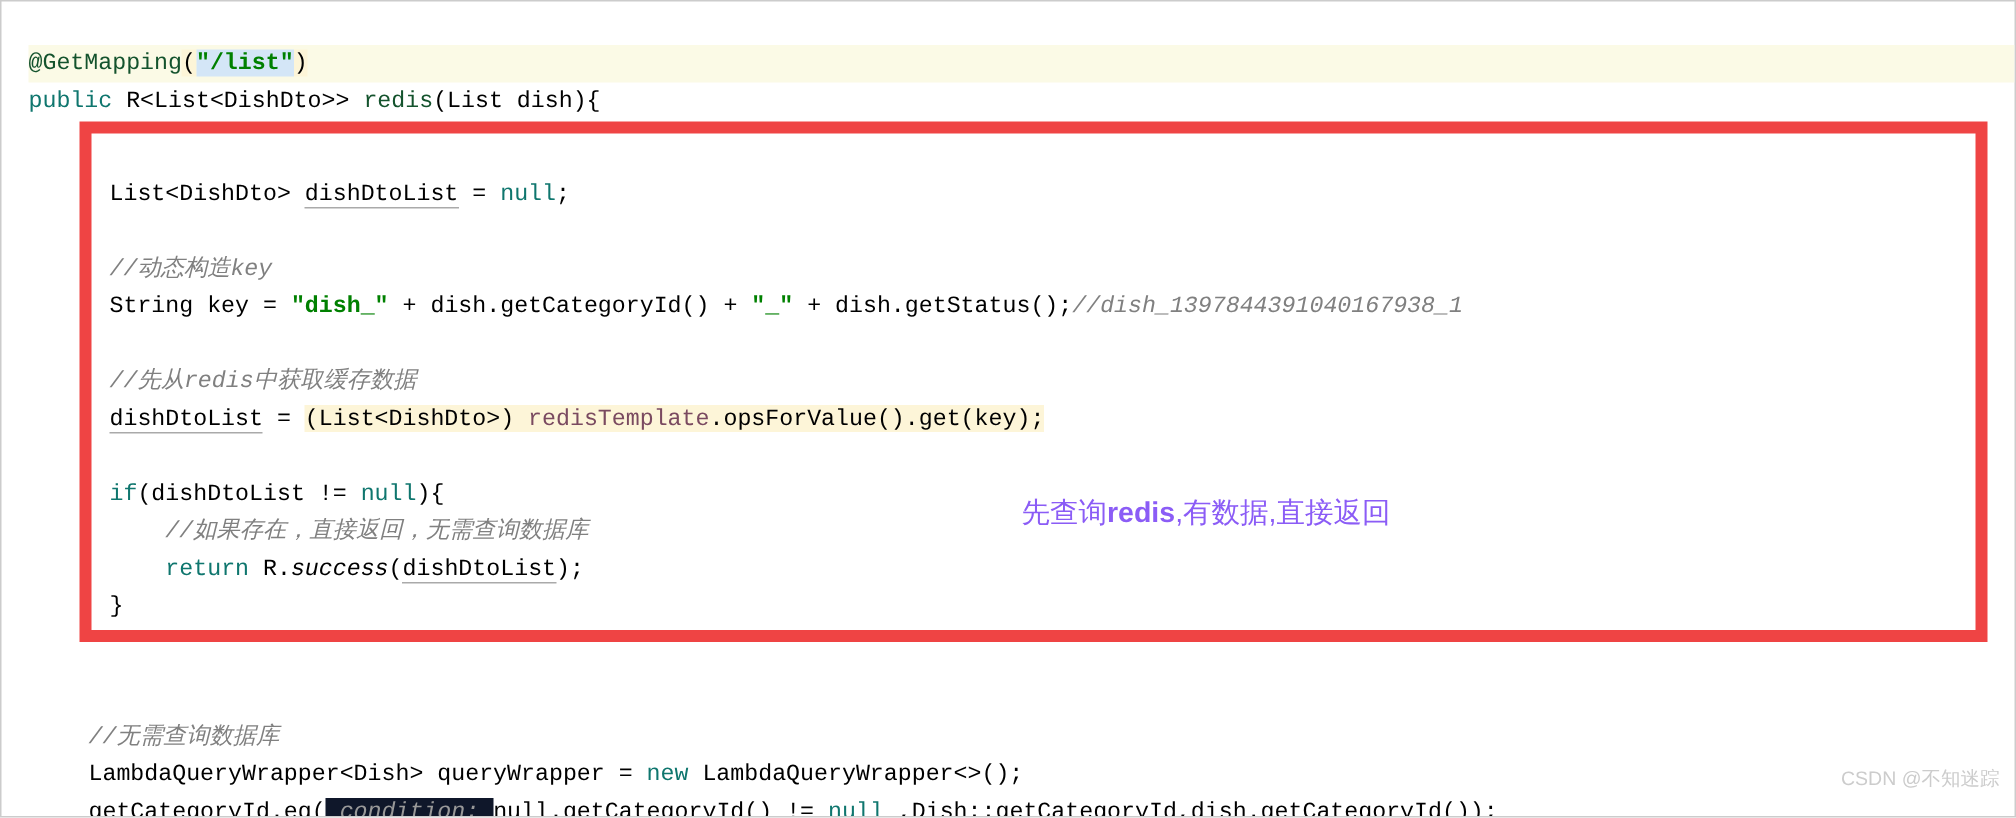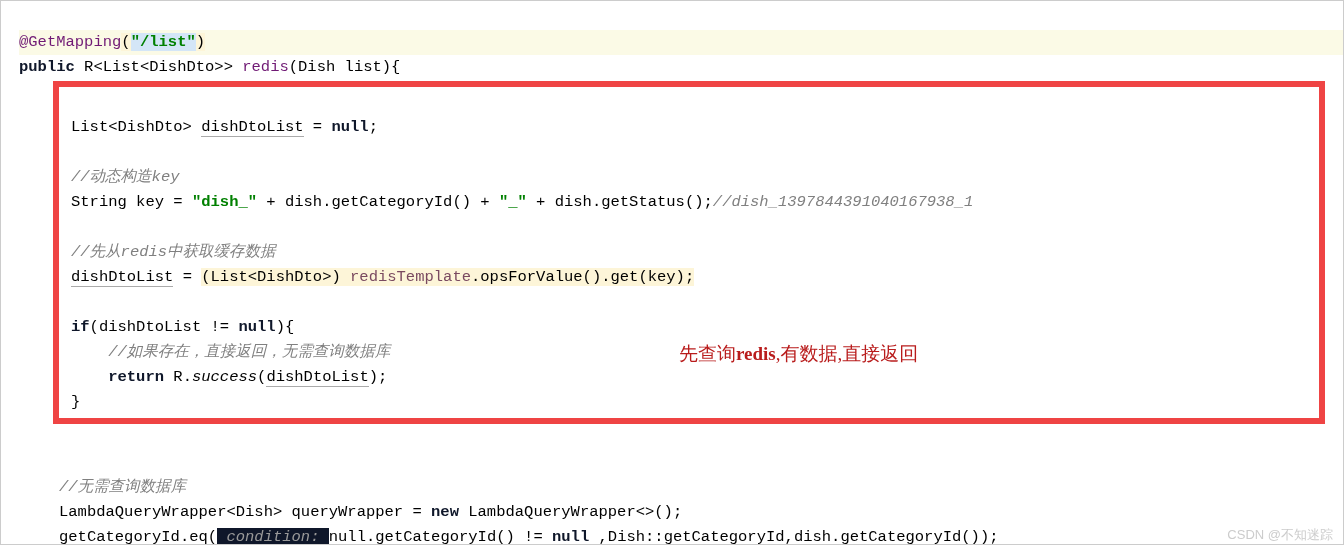--- a/index.html
+++ b/index.html
@@ -17,58 +17,58 @@
     position: relative;
   }
   .code-area {
     padding: 4px 0 4px 18px;
     line-height: 25px;
     white-space: pre;
   }
   .hl-yellow { background:#fdf5d8; }
   .hl-sel { background:#d4e6f7; }
   .hl-line { background:#fbfae6; display:inline-block; width:100%; }
-  .c-keyword { color:#0f172a; font-weight:bold; }
-  .c-annotation { color:#701a75; }
+  .c-keyword { color:#0f766e; font-weight:normal; }
+  .c-annotation { color:#14532d; }
   .c-string { color:#008000; font-weight:bold; }
   .c-comment { color:#808080; font-style:italic; }
   .c-redis { color:#7a4a60; }
   .c-hint { color:#999; font-style:italic; }
   .uline { border-bottom: 1px solid #aaa; }
   .boxed {
-    border: 6px solid #ef4444;
+    border: 8px solid #ef4444;
     margin: 1px 18px 1px 34px;
     padding: 3px 0 3px 12px;
     position: relative;
   }
   .annotation-red {
     position:absolute;
     left: 620px;
-    top: 254px;
-    color:#b91c1c;
-    font-family: Liberation Serif, serif;
+    top: 241px;
+    color:#8b5cf6;
+    font-family: Liberation Sans, sans-serif;
     font-size: 19px;
   }
   .annotation-red b { font-weight:bold; }
   .watermark {
     position:absolute;
     right: 10px;
-    bottom: 0;
+    bottom: 16px;
     color:#ccc;
     font-family: "Microsoft YaHei", sans-serif;
     font-size: 13px;
   }
   .indent1 { padding-left: 40px; }
 </style>
 </head>
 <body>
 
 <div class="code-area">
 <span class="hl-line"><span class="c-annotation">@GetMapping</span><span class="hl-yellow">(</span><span class="hl-sel c-string">"/list"</span><span class="hl-yellow">)</span></span>
-<span><span class="c-keyword">public</span><span> R&lt;List&lt;DishDto&gt;&gt; </span><span class="c-annotation">redis</span><span>(Dish list){</span></span>
+<span><span class="c-keyword">public</span><span> R&lt;List&lt;DishDto&gt;&gt; </span><span class="c-annotation">redis</span><span>(List dish){</span></span>
 <div class="boxed">
 <span><span>List&lt;DishDto&gt; </span><span class="uline">dishDtoList</span><span> = </span><span class="c-keyword">null</span><span>;</span></span>
 
 <span class="c-comment">//动态构造key</span>
 <span><span>String key = </span><span class="c-string">"dish_"</span><span> + dish.getCategoryId() + </span><span class="c-string">"_"</span><span> + dish.getStatus();</span><span class="c-comment">//dish_1397844391040167938_1</span></span>
 
 <span class="c-comment">//先从redis中获取缓存数据</span>
 <span><span class="uline">dishDtoList</span><span> = </span><span class="hl-yellow"><span>(List&lt;DishDto&gt;) </span><span class="c-redis">redisTemplate</span><span>.opsForValue().get(key);</span></span></span>
 
 <span><span class="c-keyword">if</span><span>(dishDtoList != </span><span class="c-keyword">null</span><span>){</span></span>

